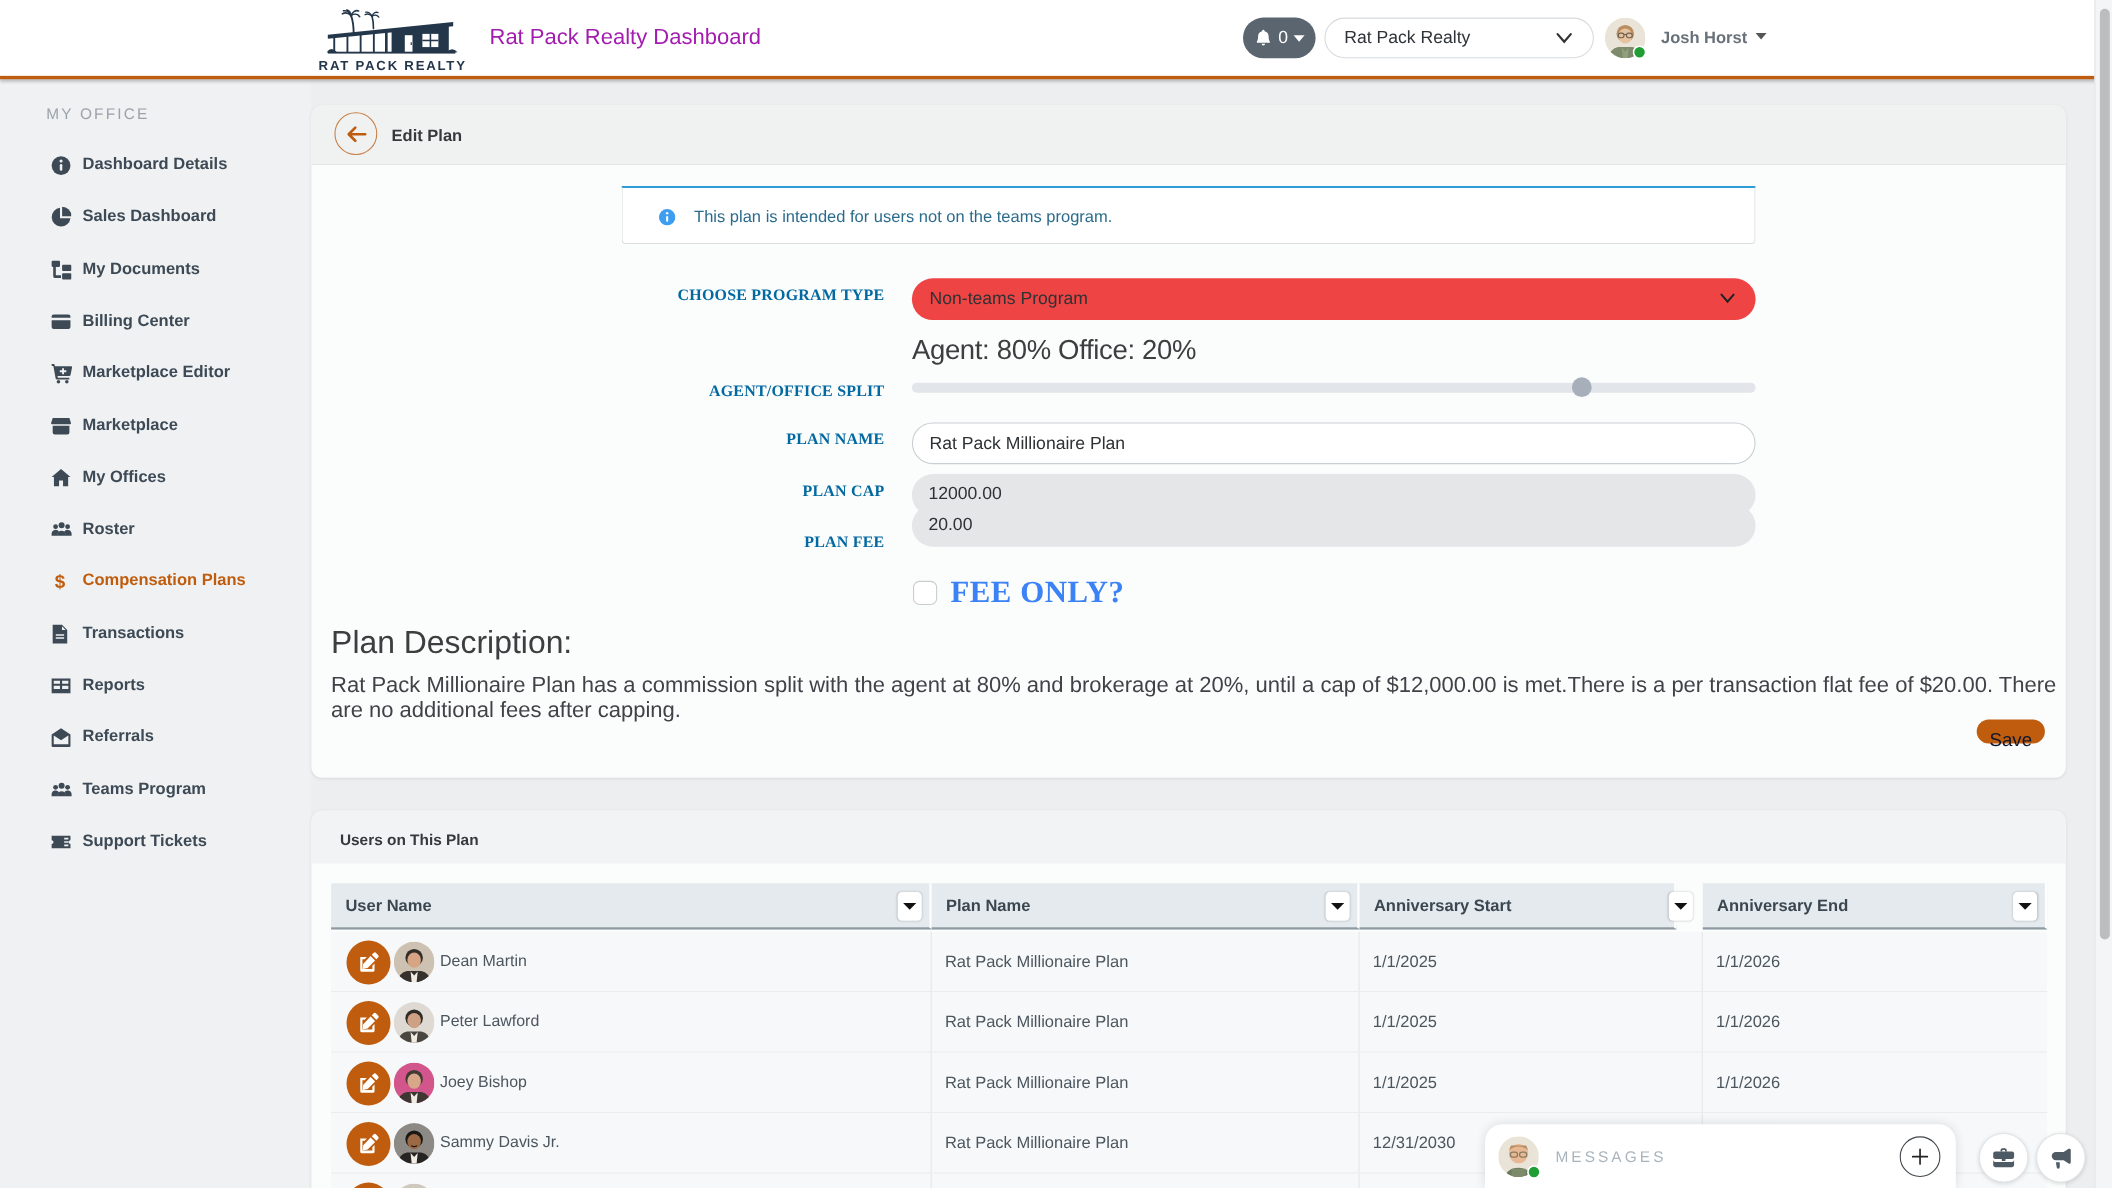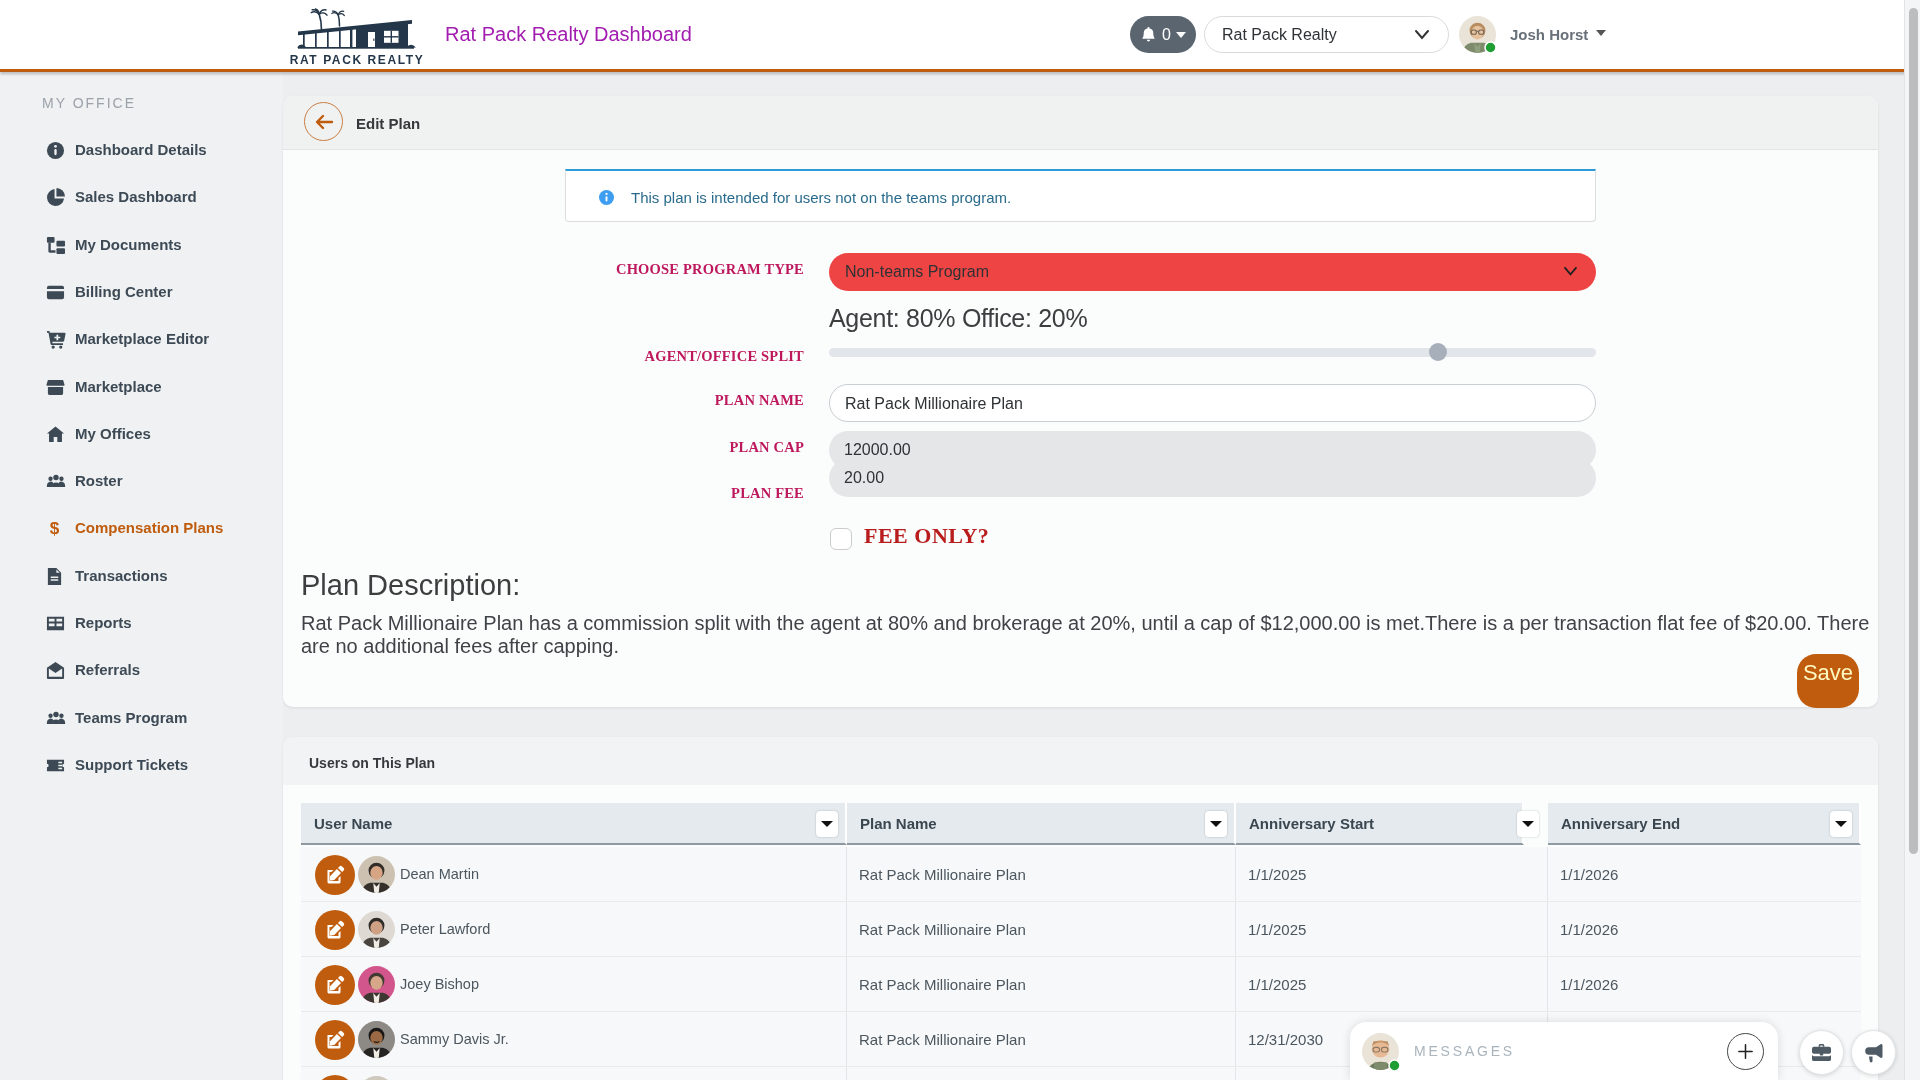--- a/index.html
+++ b/index.html
@@ -34,39 +34,39 @@
   .card { position:absolute; left:283px; width:1595px; background:#fbfcfc; border-radius:10px; box-shadow:0 1px 3px rgba(0,0,0,.08); }
   #card1 { top:96px; height:611px; }
   #card1 .chead { position:absolute; left:0; top:0; width:100%; height:54px; background:#f0f1f1; border-bottom:1px solid #e3e4e5; border-radius:10px 10px 0 0; }
   .backbtn { position:absolute; left:21px; top:6px; width:39px; height:39px; border:1px solid #c87f45; border-radius:50%; color:#c05c0e; font-size:20px; display:flex; align-items:center; justify-content:center; }
   #card1 .ctitle { position:absolute; left:73px; top:19px; font-size:15px; font-weight:bold; color:#36393c; }
 
   .alertbox { position:absolute; left:282px; top:73px; width:1031px; height:53px; background:#fff; border:1px solid #ddd; border-top:2px solid #2d9bd6; border-radius:0 0 4px 4px; }
   .alertbox .icon { position:absolute; left:33px; top:19px; }
   .alertbox .txt { position:absolute; left:65px; top:18px; font-size:15px; color:#2a6b8c; }
 
-  .flabel { position:absolute; width:240px; text-align:right; font-family:"Liberation Serif", serif; font-weight:bold; font-size:14.5px; color:#be185d; letter-spacing:.2px; }
+  .flabel { position:absolute; width:240px; text-align:right; font-family:"Liberation Serif", serif; font-weight:bold; font-size:14.5px; color:#0369a1; letter-spacing:.2px; }
   .fctl { position:absolute; left:546px; width:767px; height:38px; border-radius:19px; }
   .ctl-select { background:#ef4444; }
   .ctl-select .stx { position:absolute; left:16px; top:10px; font-size:16px; color:#2e3235; }
   .ctl-white { background:#fff; border:1px solid #c9ced3; }
   .ctl-white .stx { position:absolute; left:15px; top:10px; font-size:16px; color:#2e3235; }
   .ctl-gray { background:#e4e6e8; }
   .ctl-gray .stx { position:absolute; left:15px; top:10px; font-size:16px; color:#2e3235; }
 
   .agentline { position:absolute; left:546px; top:208px; font-size:25px; color:#3c3e40; letter-spacing:-0.3px; }
   .slider-track { position:absolute; left:546px; top:252px; width:767px; height:9px; background:#e2e5e9; border-radius:5px; }
   .slider-thumb { position:absolute; left:1146px; top:247px; width:18px; height:18px; background:#a7b0ba; border-radius:50%; }
 
   .feechk { position:absolute; left:547px; top:432px; width:22px; height:22px; background:#fff; border:1px solid #ccc; border-radius:6px; }
-  .feelbl { position:absolute; left:581px; top:427px; font-family:"Liberation Serif", serif; font-weight:bold; font-size:22px; color:#b91c1c; letter-spacing:.5px; }
+  .feelbl { position:absolute; left:581px; top:427px; font-family:"Liberation Serif", serif; font-weight:bold; font-size:28px; color:#3b82f6; letter-spacing:.5px; }
 
   .pdesc-h { position:absolute; left:18px; top:473px; font-size:29px; color:#3c3e40; }
   .pdesc-p { position:absolute; left:18px; top:516px; font-size:20px; color:#3f4347; }
-  .savebtn { position:absolute; left:1514px; top:558px; width:62px; height:54px; background:#c05c0e; border-radius:19px; color:#fef9c3; font-size:22px; text-align:center; line-height:38px; }
+  .savebtn { position:absolute; left:1514px; top:558px; width:62px; height:22px; background:#c05c0e; border-radius:19px; color:#0f172a; font-size:17px; text-align:center; line-height:38px; }
 
   
   #card2 { top:737px; height:343px; border-radius:10px 10px 0 0; }
   #card2 .chead2 { position:absolute; left:0; top:0; width:100%; height:48px; background:#f2f3f5; border-radius:10px 10px 0 0; }
   #card2 .ctitle2 { position:absolute; left:26px; top:18px; font-size:14px; font-weight:bold; color:#36393c; }
   #tablewrap { position:absolute; left:18px; top:66px; width:1560px; }
   .thead { position:absolute; left:0; top:0; height:42px; background:#e5eaee; border-bottom:2px solid #8e99a2; border-right:2px solid #fff; }
   .thead .htx { position:absolute; left:13px; top:12px; font-size:15px; font-weight:bold; color:#3b4750; }
   .hbtn { position:absolute; top:8px; width:22px; height:26px; background:#fff; border-radius:4px; box-shadow:0 0 2px rgba(0,0,0,.25); }
   .hbtn:after { content:""; position:absolute; left:5px; top:10px; width:0; height:0; border-left:6px solid transparent; border-right:6px solid transparent; border-top:6.5px solid #111; }

